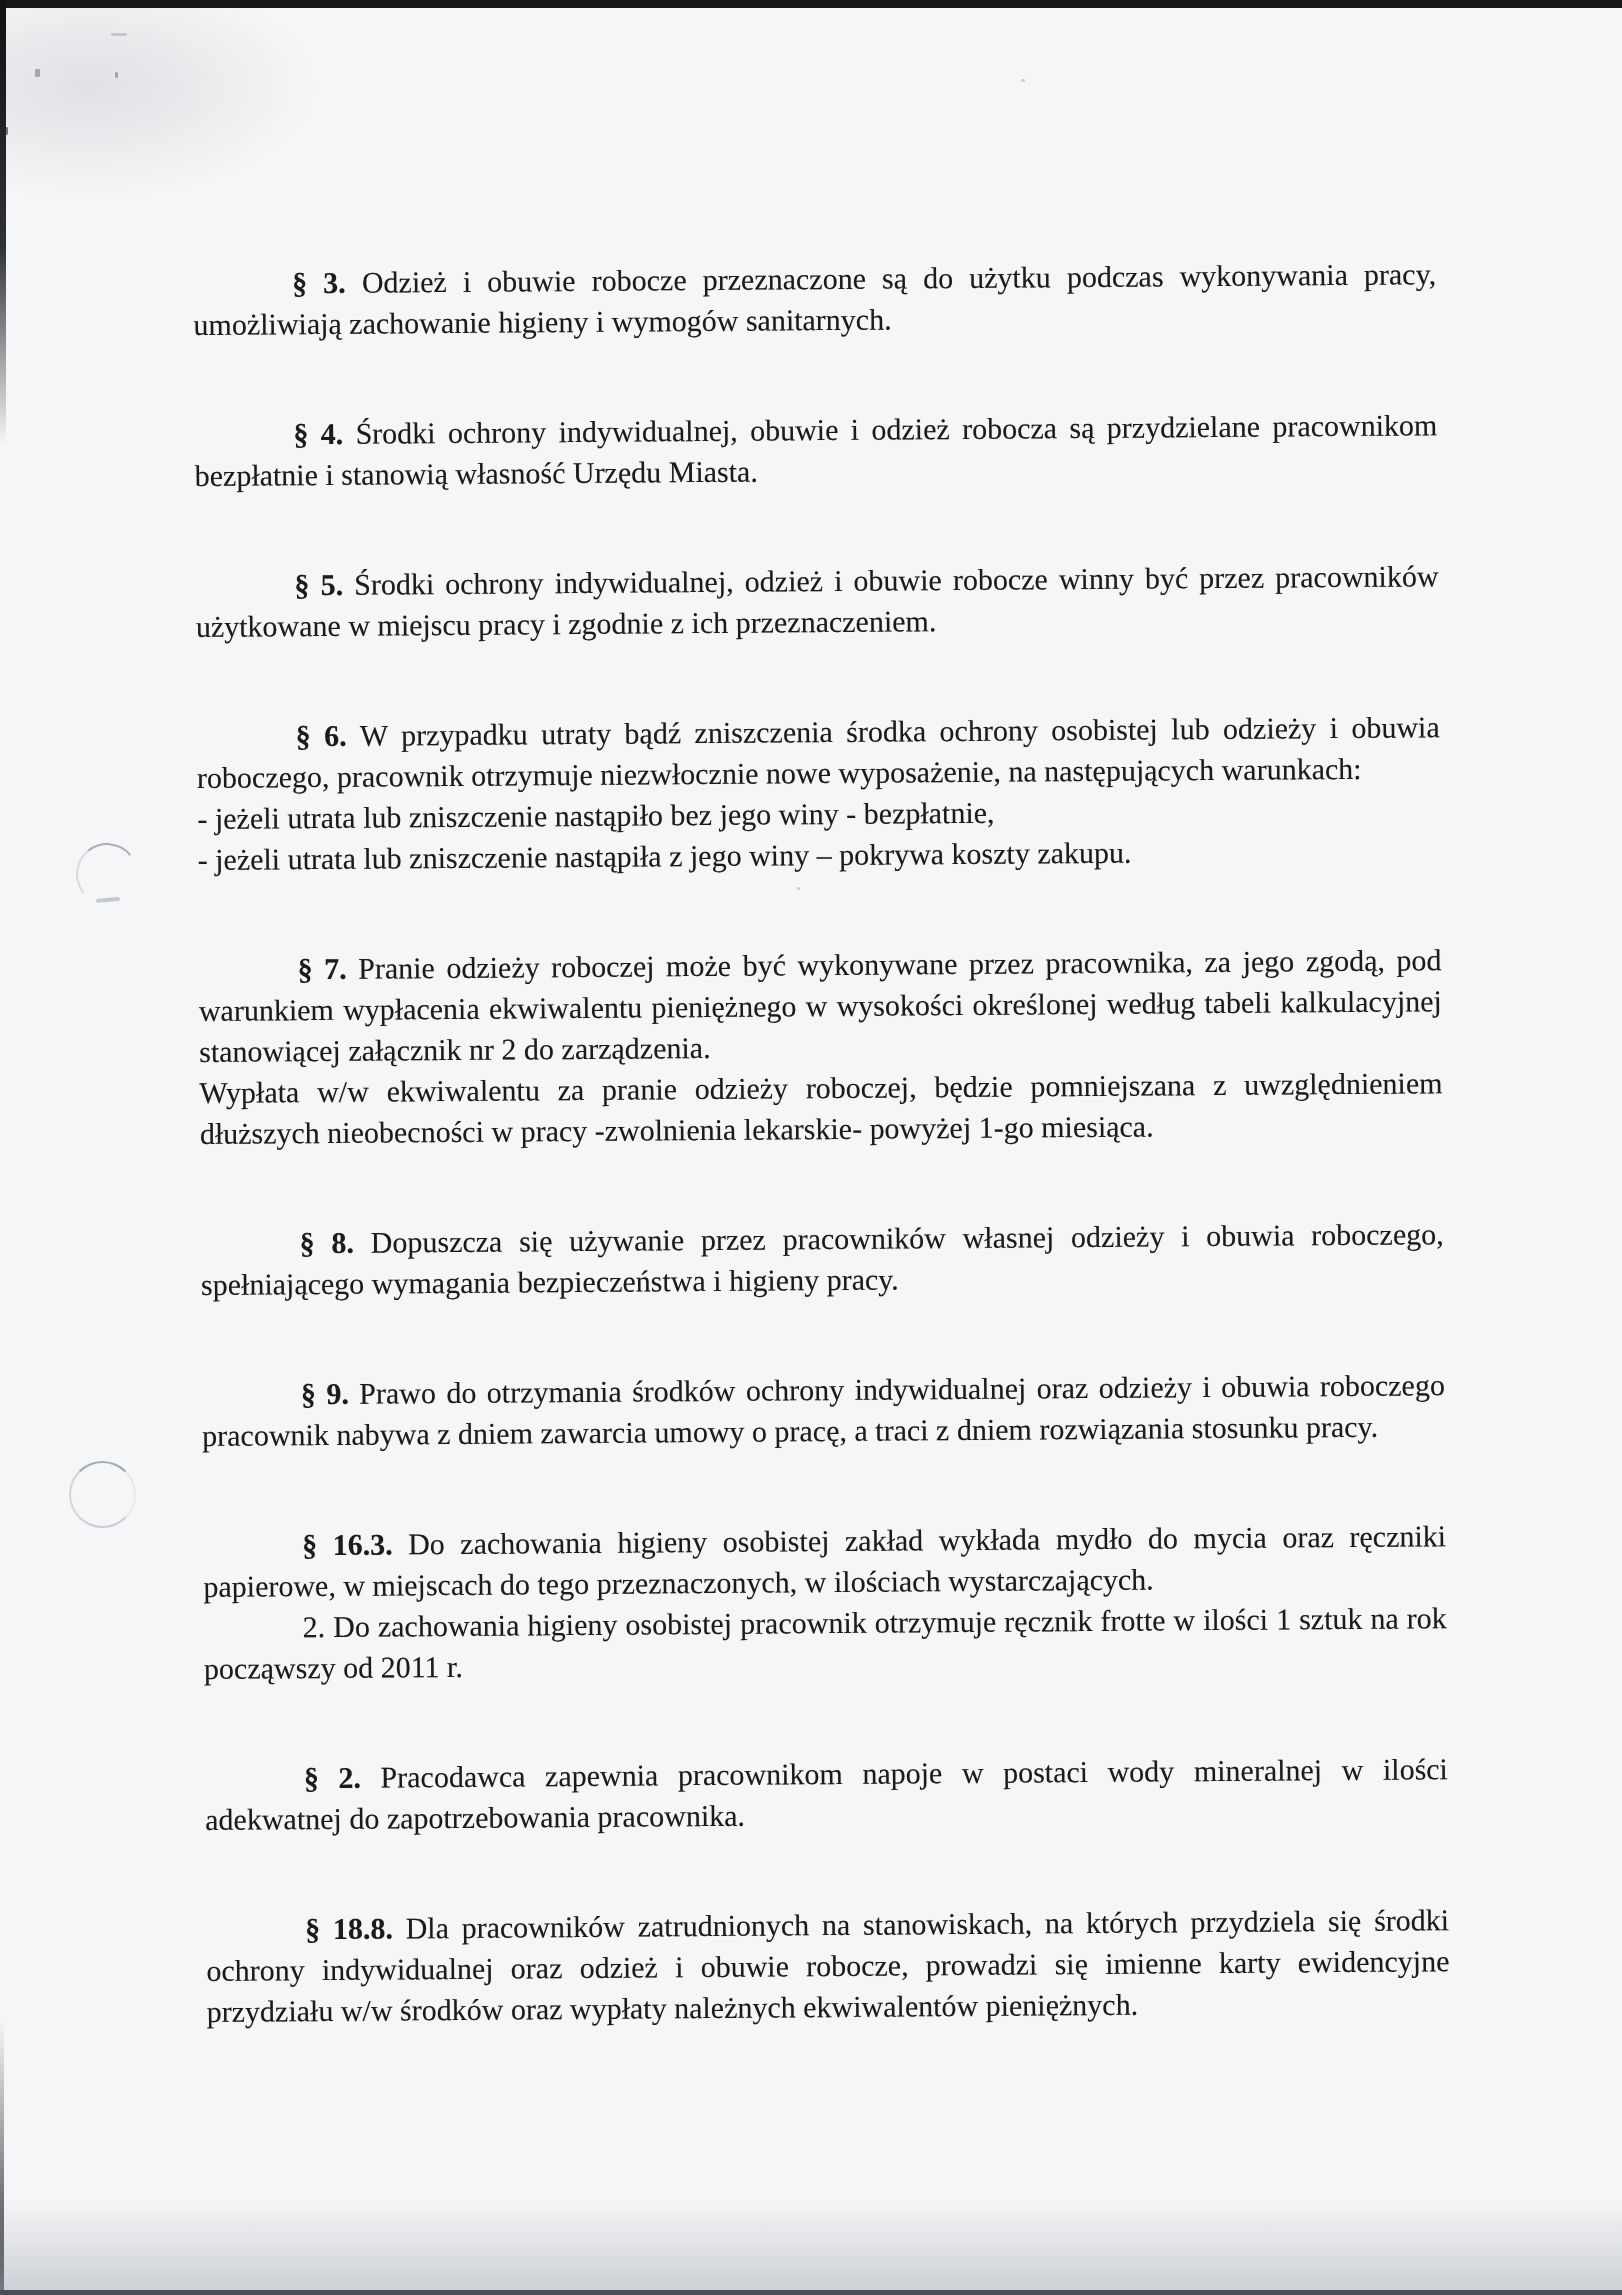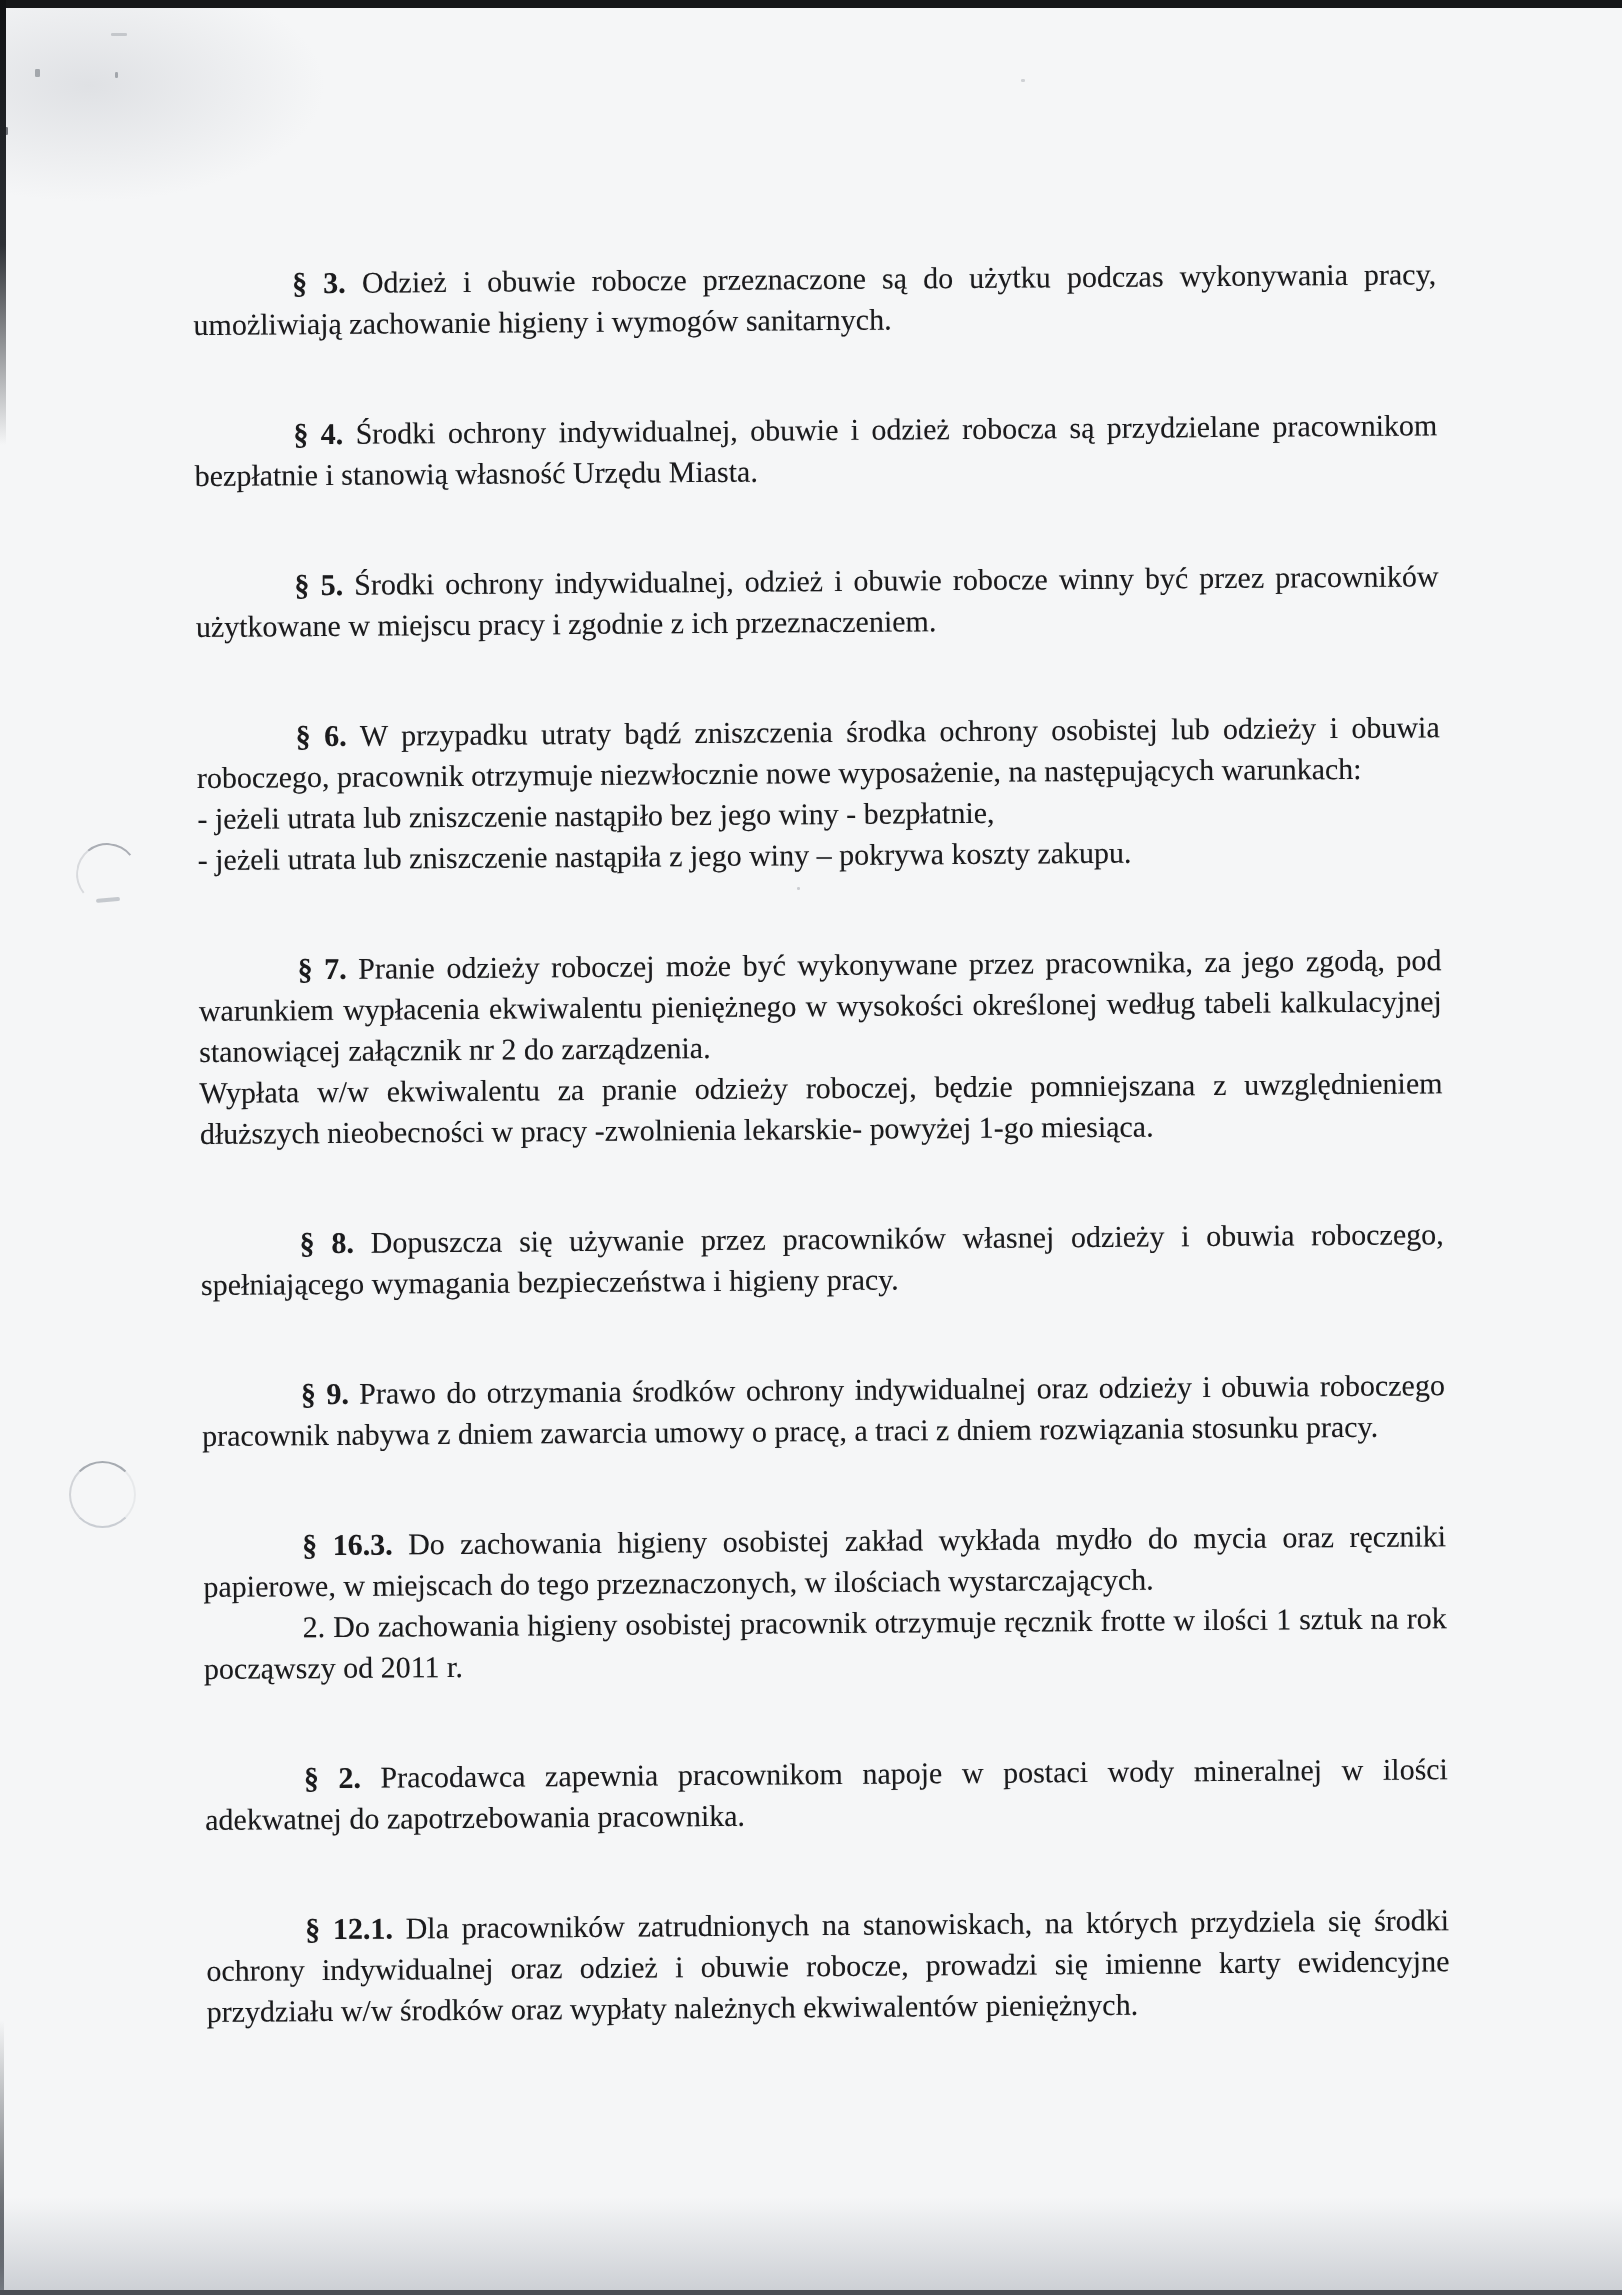--- a/index.html
+++ b/index.html
@@ -129,21 +129,21 @@
         <p class="seg indent"><span class="marker">§ 9. </span>Prawo do otrzymania środków ochrony indywidualnej oraz odzieży i obuwia roboczego pracownik nabywa z dniem zawarcia umowy o pracę, a traci z dniem rozwiązania stosunku pracy.</p>
       </div>
       <div class="para">
         <p class="seg indent"><span class="marker">§ 16.3. </span>Do zachowania higieny osobistej zakład wykłada mydło do mycia oraz ręczniki papierowe, w miejscach do tego przeznaczonych, w ilościach wystarczających.</p>
         <p class="seg indent"><span class="marker normal">2. </span>Do zachowania higieny osobistej pracownik otrzymuje ręcznik frotte w ilości 1 sztuk na rok począwszy od 2011 r.</p>
       </div>
       <div class="para">
         <p class="seg indent"><span class="marker">§ 2. </span>Pracodawca zapewnia pracownikom napoje w postaci wody mineralnej w ilości adekwatnej do zapotrzebowania pracownika.</p>
       </div>
       <div class="para">
-        <p class="seg indent"><span class="marker">§ 12.1. </span>Dla pracowników zatrudnionych na stanowiskach, na których przydziela się środki ochrony indywidualnej oraz odzież i obuwie robocze, prowadzi się imienne karty ewidencyjne przydziału w/w środków oraz wypłaty należnych ekwiwalentów pieniężnych.</p>
+        <p class="seg indent"><span class="marker">§ 18.8. </span>Dla pracowników zatrudnionych na stanowiskach, na których przydziela się środki ochrony indywidualnej oraz odzież i obuwie robocze, prowadzi się imienne karty ewidencyjne przydziału w/w środków oraz wypłaty należnych ekwiwalentów pieniężnych.</p>
       </div>
     </main>
 
   <div class="hole-punch-1"></div>
   <div class="hole-punch-1-dash"></div>
   <div class="hole-punch-2"></div>
 
   <div class="speck s1"></div>
   <div class="speck s2"></div>
   <div class="speck s3"></div>

